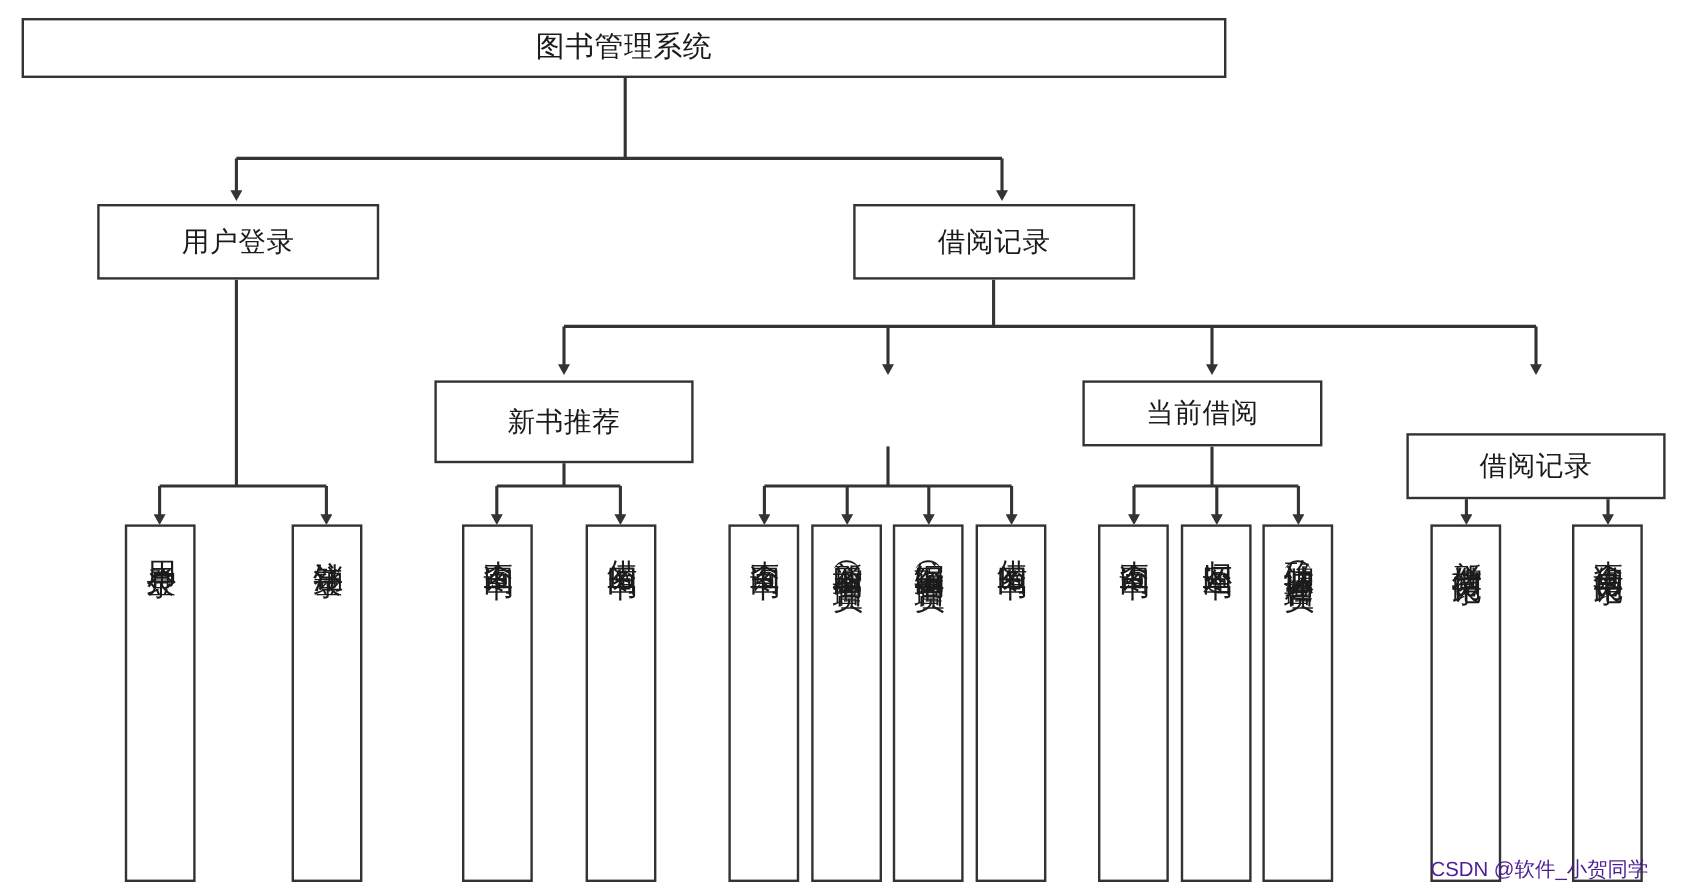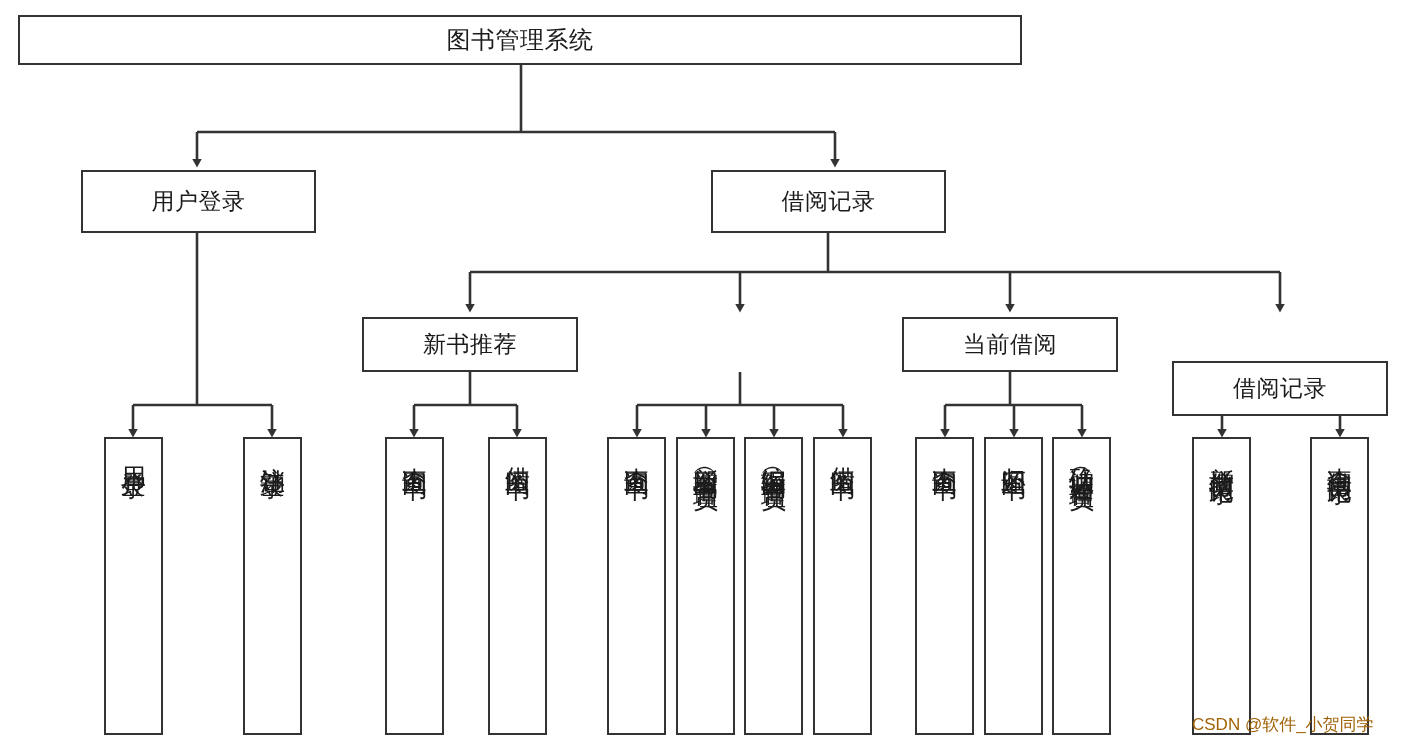--- a/index.html
+++ b/index.html
@@ -56,21 +56,21 @@
     text-orientation:upright;
     font-size:25px;
     line-height:1;
     letter-spacing:3px;
     white-space:nowrap;
   }
   #watermark{
     position:absolute;
     left:1192px;top:713px;
     font-size:17px;
-    color:#a16207;
+    color:#4c1d95;
     white-space:nowrap;
     z-index:5;
     font-family:"Liberation Sans","DejaVu Sans",sans-serif;
   }
 </style>
 </head>
 <body>
 
 <div id="diagram">
 
@@ -128,24 +128,24 @@
     <span class="node-label">图书管理系统</span>
   </div>
 
   <div class="node horiz" style="left:81px;top:170px;width:235px;height:63px;">
     <span class="node-label">用户登录</span>
   </div>
   <div class="node horiz" style="left:711px;top:170px;width:235px;height:63px;">
     <span class="node-label">借阅记录</span>
   </div>
 
-  <div class="node horiz" style="left:362px;top:317px;width:216px;height:55px;">
+  <div class="node horiz" style="left:362px;top:317px;width:216px;height:69px;">
     <span class="node-label">新书推荐</span>
   </div>
-  <div class="node horiz" style="left:902px;top:317px;width:216px;height:55px;">
+  <div class="node horiz" style="left:902px;top:317px;width:200px;height:55px;">
     <span class="node-label">当前借阅</span>
   </div>
   <div class="node horiz" style="left:1172px;top:317px;width:216px;height:55px;margin-top:44px;">
     <span class="node-label">借阅记录</span>
   </div>
 
   <div class="node vert" style="left:104px;top:437px;width:59px;height:298px;">
     <span class="node-label">用户登录</span>
   </div>
   <div class="node vert" style="left:243px;top:437px;width:59px;height:298px;">

